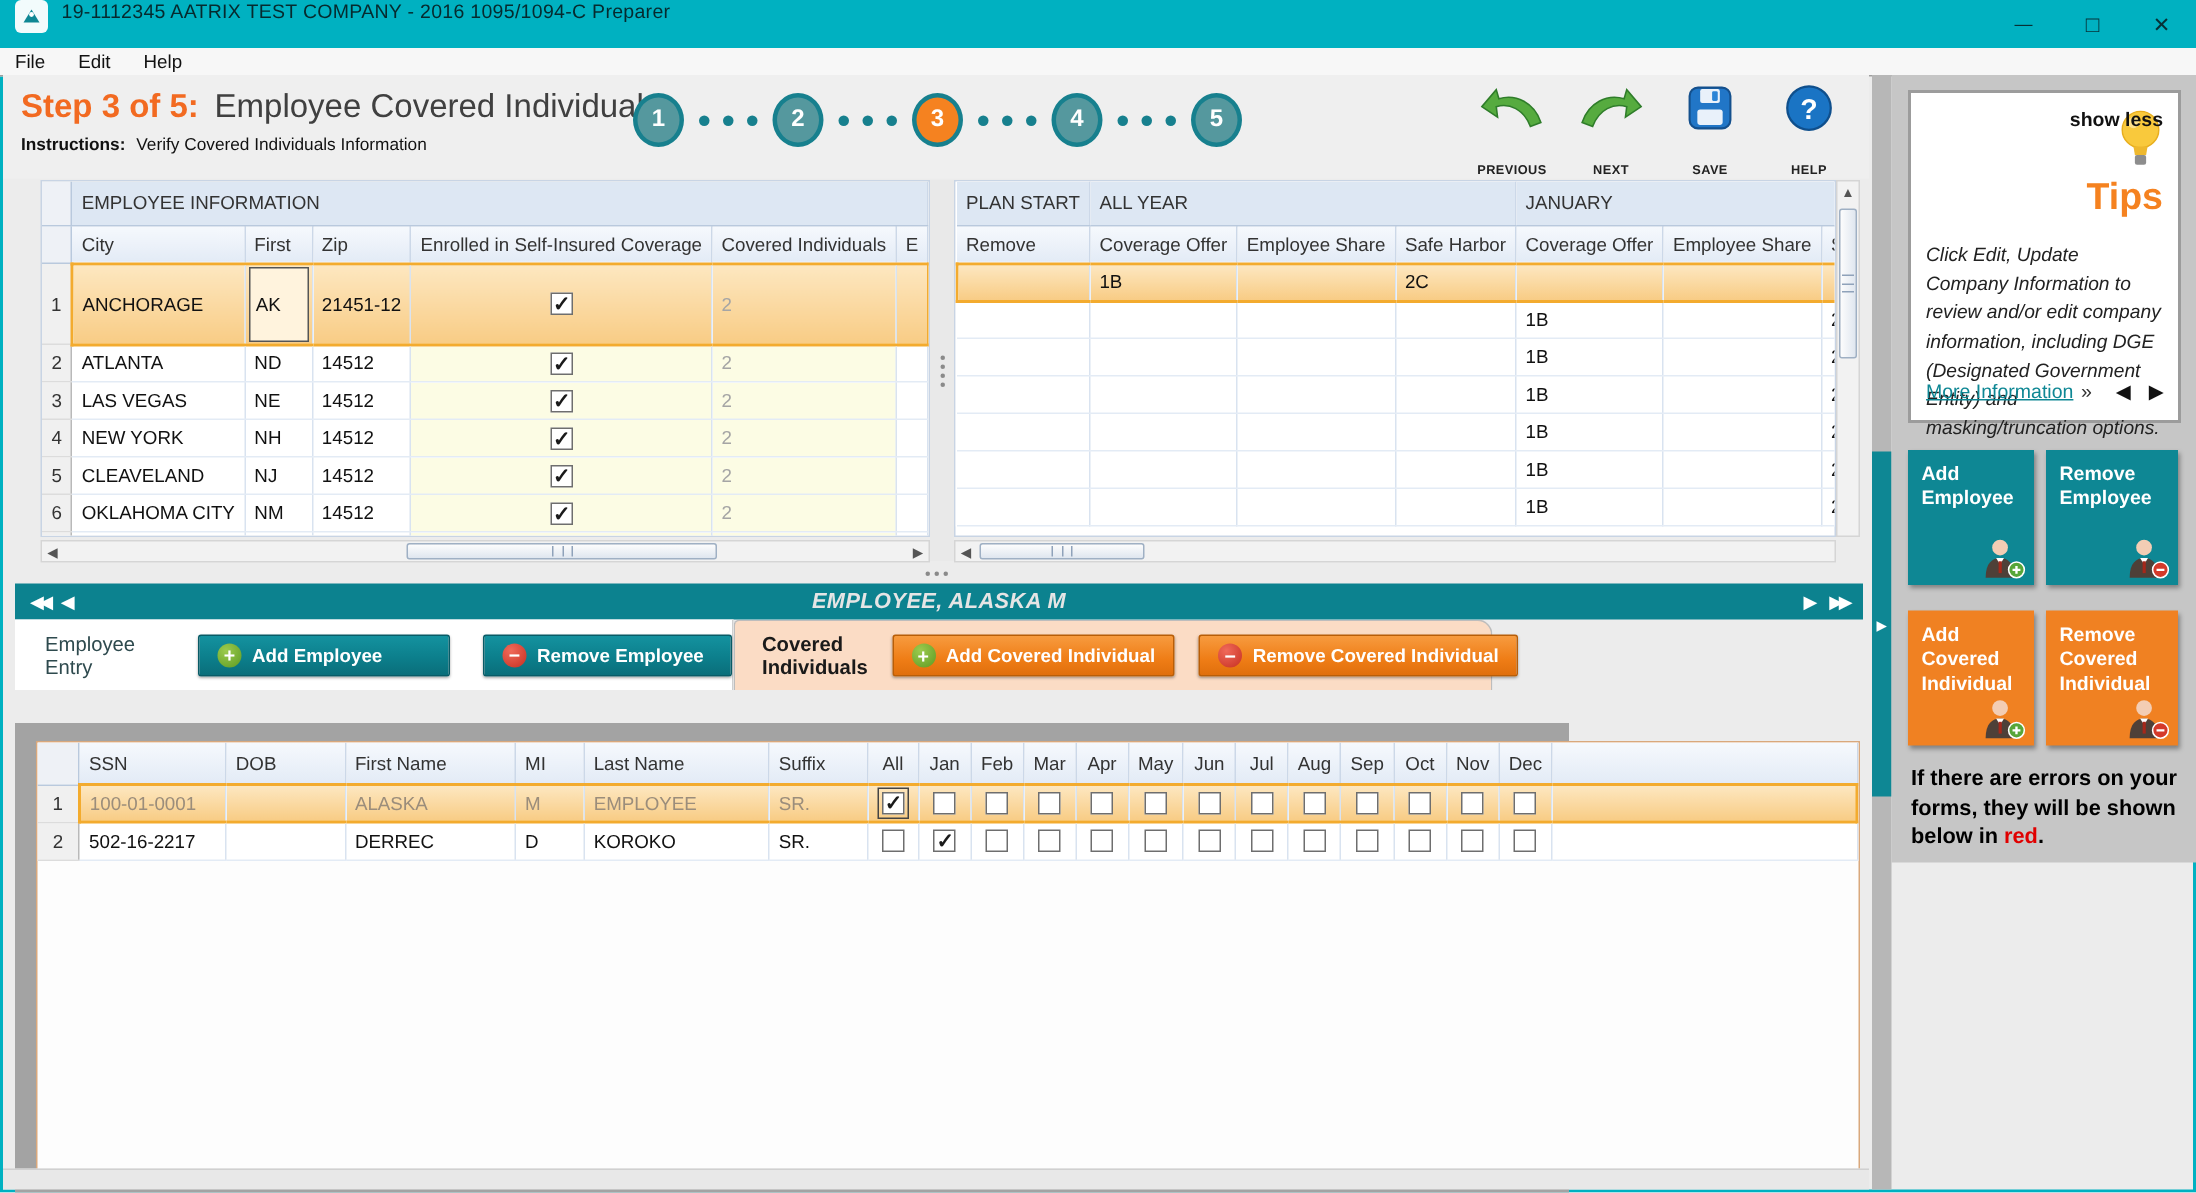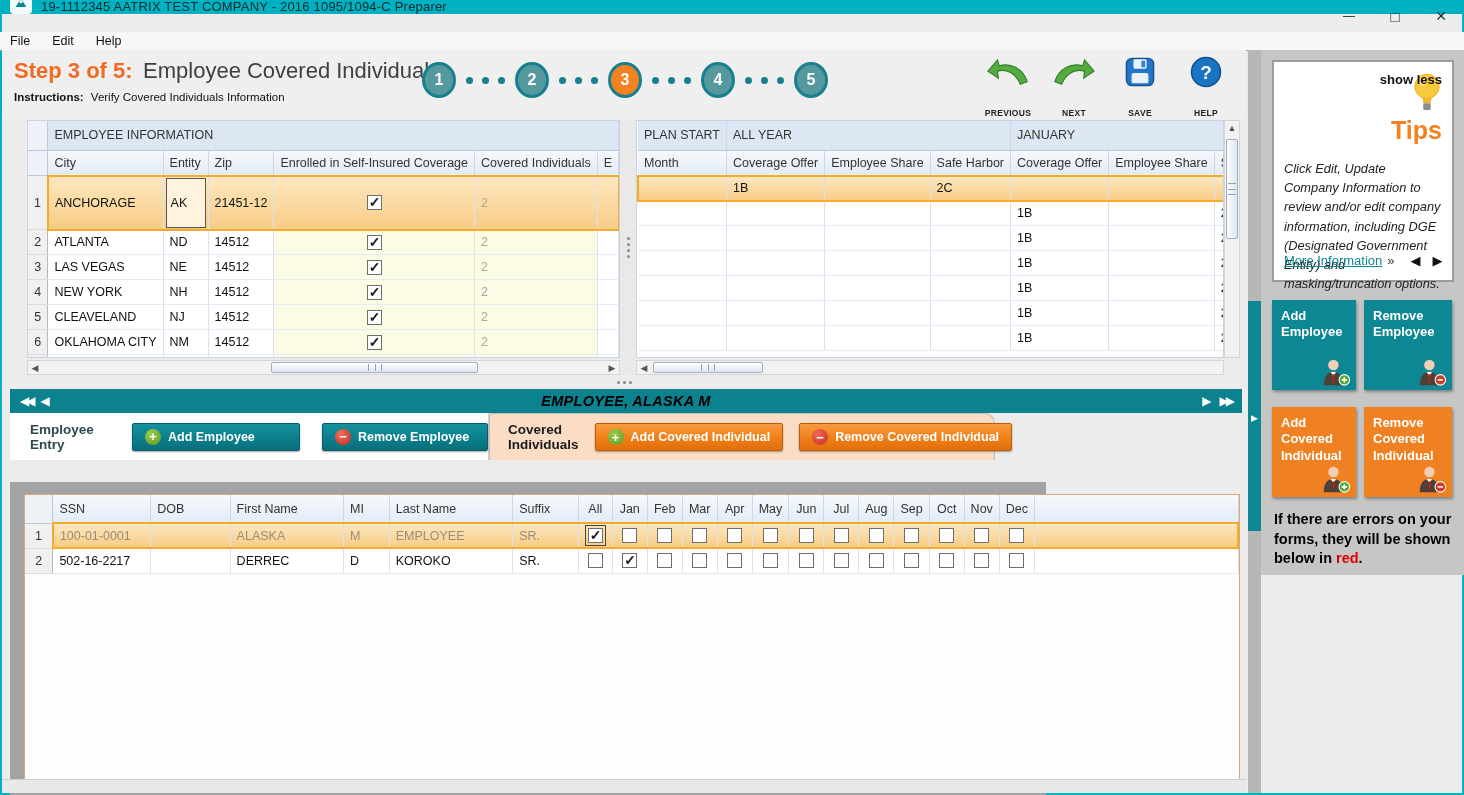--- a/index.html
+++ b/index.html
@@ -1,20 +1,20 @@
 <!DOCTYPE html>
 <html><head>
 <meta charset="utf-8">
 <style>
   * { margin:0; padding:0; box-sizing:border-box; }
   html,body { width:1464px; height:795px; overflow:hidden; font-family:"Liberation Sans",sans-serif; }
   #window { position:relative; width:1464px; height:795px; background:#ececec; border:2px solid #00b1c1; }
 
   
-  .titlebar { position:absolute; left:-2px; top:-2px; width:1464px; height:14px; background:#00b1c1; display:flex; align-items:flex-end; }
+  .titlebar { position:absolute; left:-2px; top:-2px; width:1464px; height:32px; background:#00b1c1; display:flex; align-items:flex-start; }
   .app-icon { width:22px; height:22px; margin-left:10px; background:#f2fbfc; border-radius:4px; display:flex; align-items:center; justify-content:center; }
   .titlebar-text { color:#062a2e; font-size:13px; margin-left:9px; letter-spacing:.2px; }
   .win-controls { position:absolute; right:0; top:0; height:32px; display:flex; }
   .win-btn { width:46px; height:32px; display:flex; align-items:center; justify-content:center; color:#073035; font-size:14px; cursor:default; }
   .glyph-min::before { content:"—"; font-size:12px; }
   .glyph-max::before { content:"□"; font-size:15px; }
   .glyph-close::before { content:"✕"; font-size:14px; }
 
   
   .menubar { position:absolute; left:-2px; top:30px; width:1464px; height:19px; background:#f7f7f7; border-bottom:1px solid #9f9f9f; display:flex; align-items:center; padding-left:10px; gap:22px; }
@@ -73,34 +73,34 @@
   .vscroll { position:absolute; width:16px; background:#f2f2f2; border:1px solid #d5d5d5; }
   .vthumb { position:absolute; left:1px; width:12px; background:linear-gradient(90deg,#fdfdfd,#dfe6ef); border:1px solid #9fb0c4; border-radius:2px; display:flex; align-items:center; justify-content:center; }
   .grip-v { width:8px; height:12px; border-top:1px solid #8fa2ba; border-bottom:1px solid #8fa2ba; position:relative; }
   .grip-v::before { content:""; position:absolute; top:5px; left:0; right:0; border-top:1px solid #8fa2ba; }
 
   .vsplitter { position:absolute; left:618px; top:118px; width:16px; height:254px; background:#e9e9e9; display:flex; flex-direction:column; align-items:center; justify-content:center; gap:3px; }
   .vsplitter i, .hsplitter i { width:3px; height:3px; border-radius:50%; background:#8a8a8a; display:block; }
   .hsplitter { position:absolute; left:0; top:374px; width:1244px; height:13px; background:#ececec; display:flex; align-items:center; justify-content:center; gap:3px; }
 
   
-  .emp-bar { position:absolute; left:8px; top:387px; width:1232px; height:24px; background:#0c828f; color:#000000; display:flex; align-items:center; }
+  .emp-bar { position:absolute; left:8px; top:387px; width:1232px; height:24px; background:#0c828f; color:#e5e5e5; display:flex; align-items:center; }
   .emp-title { position:absolute; left:0; right:0; text-align:center; font-style:italic; font-weight:bold; font-size:14.5px; letter-spacing:.3px; }
   .bar-arrows-left { margin-left:10px; display:flex; gap:8px; z-index:1; }
   .bar-arrows-right { position:absolute; right:10px; display:flex; gap:8px; }
   .bar-arrow { font-size:12px; color:#fff; cursor:default; }
   .a-first::before { content:"◀◀"; letter-spacing:-3px; }
   .a-prev::before { content:"◀"; }
   .a-next::before { content:"▶"; }
   .a-last::before { content:"▶▶"; letter-spacing:-3px; }
 
   
   .tab-row { position:absolute; left:8px; top:411px; width:1232px; height:47px; }
   .tab-left { position:absolute; left:0; top:0; width:479px; height:47px; background:#fff; border-right:1px solid #cfcfcf; display:flex; align-items:center; }
-  .tab-left-label { font-weight:bold; color:#2e4a4e; font-size:13.5px; margin-left:20px; }
+  .tab-left-label { font-weight:normal; color:#2e4a4e; font-size:13.5px; margin-left:20px; }
   .tab-covered { position:absolute; left:479px; top:0; width:506px; height:47px; background:#fbdcc5; border:1px solid #bdbdbd; border-bottom:none; border-radius:4px 10px 0 0; display:flex; align-items:center; }
   .tab-covered-label { font-weight:bold; color:#1a1a1a; font-size:13.5px; margin-left:18px; }
   .btn { display:inline-flex; align-items:center; gap:7px; font-weight:bold; color:#fff; font-size:12.5px; border-radius:2px; padding:0 12px; height:28px; box-shadow:0 1px 2px rgba(0,0,0,.35); cursor:default; white-space:nowrap; }
   .btn-teal { background:linear-gradient(#119280,#0c7f8c 55%,#0a6e7a); background:linear-gradient(#14929f,#0c7f8c 55%,#0a6e7a); border:1px solid #085b66; }
   .btn-orange { background:linear-gradient(#f79b3f,#ef7d16 60%,#e06f0c); border:1px solid #b85e08; }
   .badge { width:16px; height:16px; border-radius:50%; color:#fff; font-size:13px; font-weight:bold; display:flex; align-items:center; justify-content:center; line-height:1; }
   .badge-plus { background:radial-gradient(circle at 35% 30%,#9ccb4e,#5d9a22); }
   .badge-minus { background:radial-gradient(circle at 35% 30%,#f06a5a,#c62f21); }
   .tab-left .btn { margin-left:22px; min-width:168px; }
   .tab-covered .btn { margin-left:16px; }
@@ -260,21 +260,21 @@
           <col style="width:13px">
         </colgroup>
       <thead>
         <tr>
             <th class="numhead" style="height:29px"></th>
             <th class="group" colspan="6">EMPLOYEE INFORMATION</th>
           </tr>
         <tr id="left-cols">
             <th class="numhead"></th>
             <th>City</th>
-            <th>Entity</th>
+            <th>First</th>
             <th>Zip</th>
             <th>Enrolled in Self-Insured Coverage</th>
             <th>Covered Individuals</th>
             <th>E</th>
           </tr>
       </thead>
       <tbody id="left-tbody">
           <tr class="sel">
             <td class="num">1</td>
             <td class="first">ANCHORAGE</td>
@@ -360,21 +360,21 @@
           <col style="width:95px">
           <col style="width:62px">
         </colgroup>
       <thead>
         <tr id="right-groups">
             <th class="group" colspan="1" style="height: 29px;">PLAN START</th>
             <th class="group" colspan="3" style="height: 29px;">ALL YEAR</th>
             <th class="group" colspan="3" style="height: 29px;">JANUARY</th>
           </tr>
         <tr id="right-cols">
-            <th>Month</th>
+            <th>Remove</th>
             <th>Coverage Offer</th>
             <th>Employee Share</th>
             <th>Safe Harbor</th>
             <th>Coverage Offer</th>
             <th>Employee Share</th>
             <th>Safe Harbor</th>
           </tr>
       </thead>
       <tbody id="right-tbody">
           <tr class="sel">

